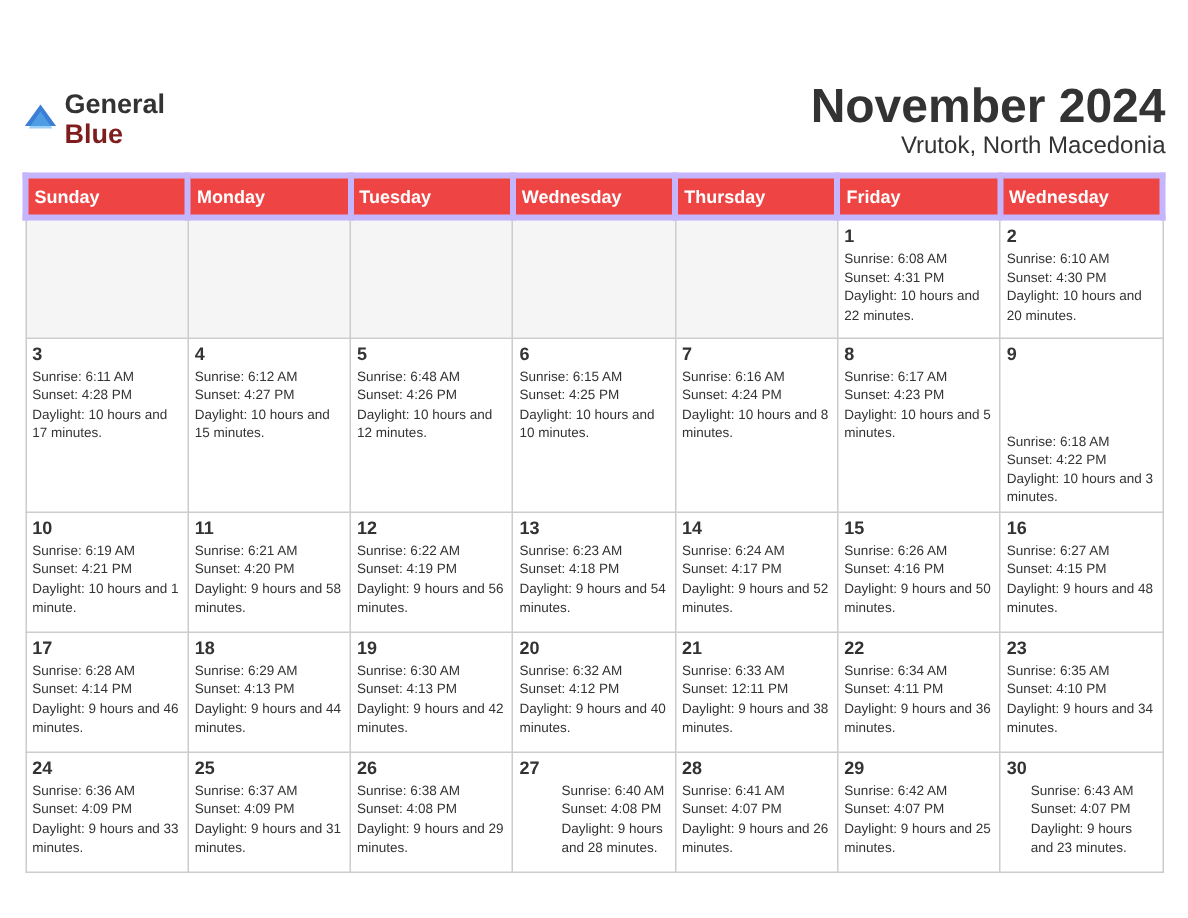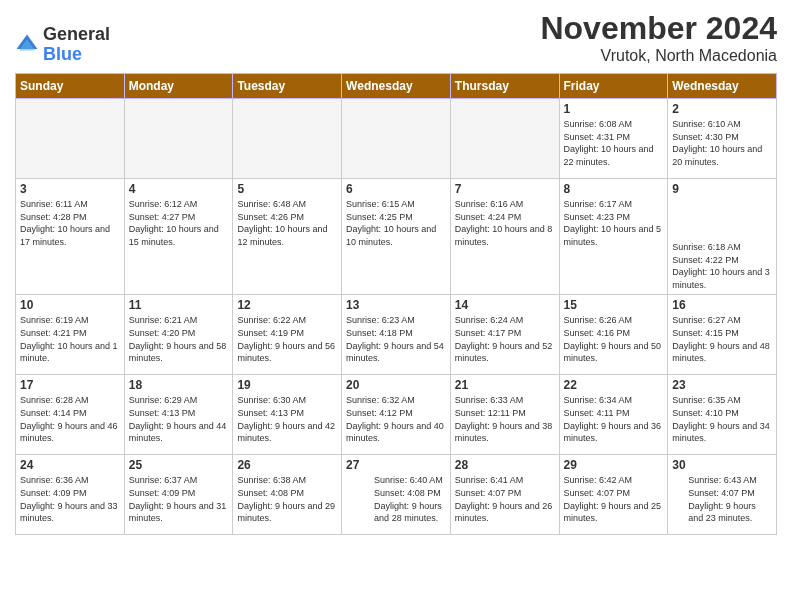--- a/index.html
+++ b/index.html
@@ -11,41 +11,42 @@
       overflow: hidden;
     }
     .page {
       width: 792px;
       height: 612px;
       padding: 10px 15px;
     }
     .header {
       display: flex;
       justify-content: space-between;
-      align-items: flex-end;
+      align-items: center;
       margin-bottom: 8px;
+      margin-top: 42px;
     }
     .logo {
       display: flex;
       align-items: center;
     }
     .logo-text {
       display: flex;
       flex-direction: column;
       line-height: 1.1;
     }
     .logo-general {
       font-size: 18px;
       font-weight: bold;
       color: #333;
     }
     .logo-blue {
       font-size: 18px;
       font-weight: bold;
-      color: #3b82f6;
+      color: #7f1d1d;
     }
     .logo-icon {
       width: 24px;
       height: 24px;
       margin-right: 4px;
     }
     .title-area {
       text-align: right;
     }
     .month-title {
@@ -56,27 +57,27 @@
     .subtitle {
       font-size: 16px;
       color: #333;
     }
     .calendar {
       width: 100%;
       border-collapse: collapse;
       table-layout: fixed;
     }
     .calendar th {
-      background: #a16207;
+      background: #ef4444;
       color: #fff;
       font-size: 12px;
       font-weight: bold;
       padding: 5px 4px;
       text-align: left;
-      border: 1px solid #c4b5fd;
+      border: 4px solid #c4b5fd;
     }
     .calendar td {
       border: 1px solid #ccc;
       vertical-align: top;
       padding: 3px 4px;
       font-size: 9.5px;
       color: #333;
       height: 80px;
       background: #fff;
     }

